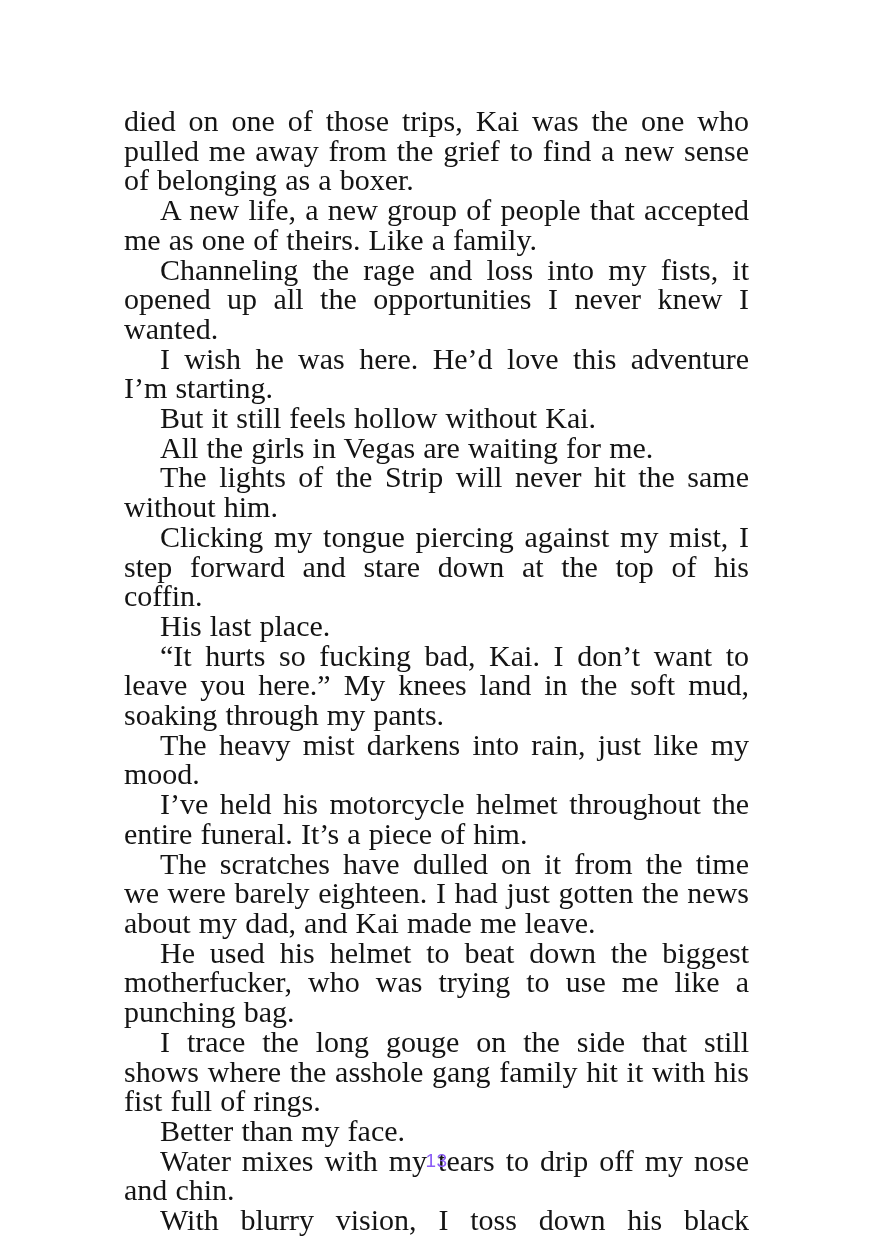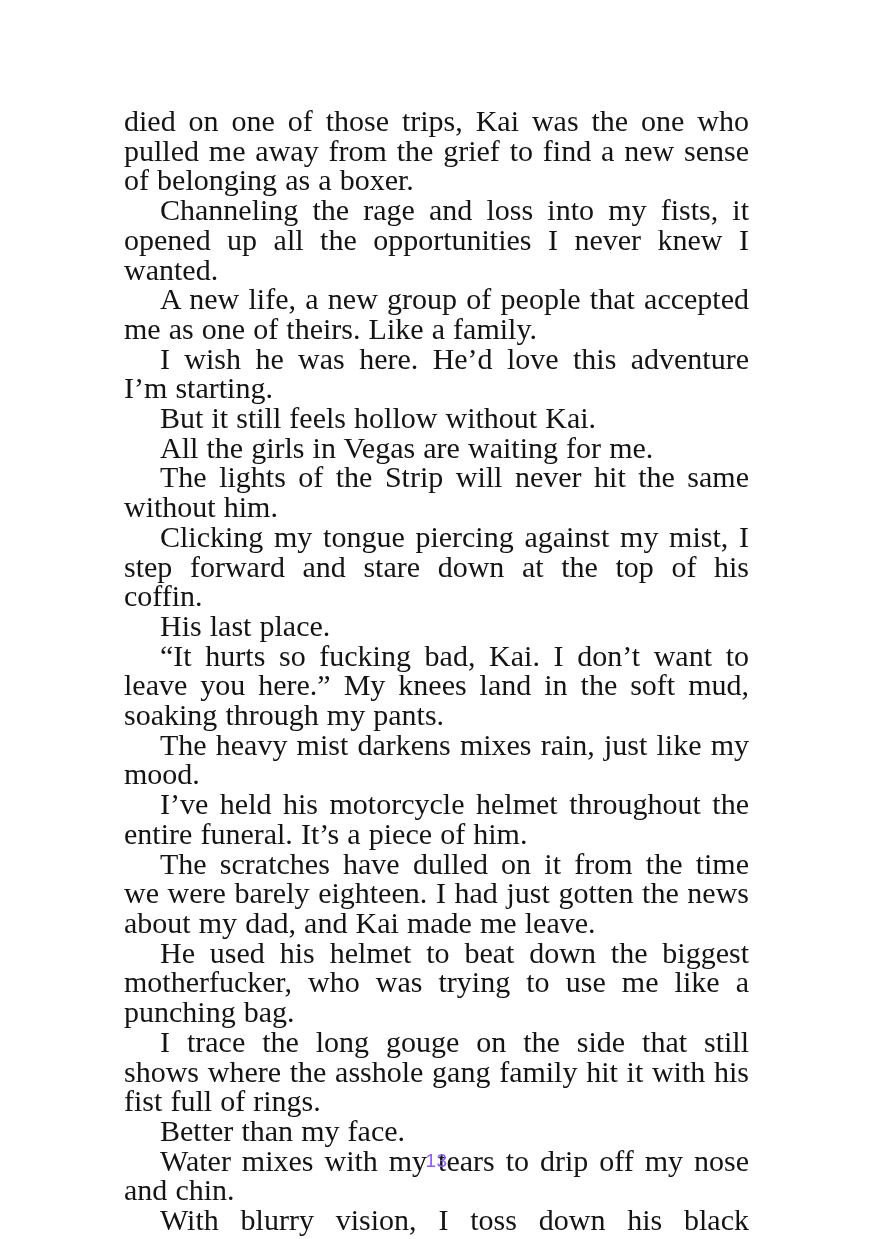--- a/index.html
+++ b/index.html
@@ -55,30 +55,30 @@
     color: #8b5cf6;
     letter-spacing: 0.5px;
   }
 </style>
 </head>
 <body>
 
 <div class="book-page">
   <div class="text-block">
     <p class="continuation">died on one of those trips, Kai was the one who pulled me away from the grief to find a new sense of belonging as a boxer.</p>
+    <p>A new life, a new group of people that accepted me as one of theirs. Like a family.</p>
     <p>Channeling the rage and loss into my fists, it opened up all the opportunities I never knew I wanted.</p>
-    <p>A new life, a new group of people that accepted me as one of theirs. Like a family.</p>
     <p>I wish he was here. He’d love this adventure I’m starting.</p>
     <p>But it still feels hollow without Kai.</p>
     <p>All the girls in Vegas are waiting for me.</p>
     <p>The lights of the Strip will never hit the same without him.</p>
     <p>Clicking my tongue piercing against my mist, I step forward and stare down at the top of his coffin.</p>
     <p>His last place.</p>
     <p>“It hurts so fucking bad, Kai. I don’t want to leave you here.” My knees land in the soft mud, soaking through my pants.</p>
-    <p>The heavy mist darkens mixes rain, just like my mood.</p>
+    <p>The heavy mist darkens into rain, just like my mood.</p>
     <p>I’ve held his motorcycle helmet throughout the entire funeral. It’s a piece of him.</p>
     <p>The scratches have dulled on it from the time we were barely eighteen. I had just gotten the news about my dad, and Kai made me leave.</p>
     <p>He used his helmet to beat down the biggest motherfucker, who was trying to use me like a punching bag.</p>
     <p>I trace the long gouge on the side that still shows where the asshole gang family hit it with his fist full of rings.</p>
     <p>Better than my face.</p>
     <p>Water mixes with my tears to drip off my nose and chin.</p>
     <p>With blurry vision, I toss down his black helmet.</p>
   </div>
   <div class="page-footer">
     <span class="page-number">13</span>

